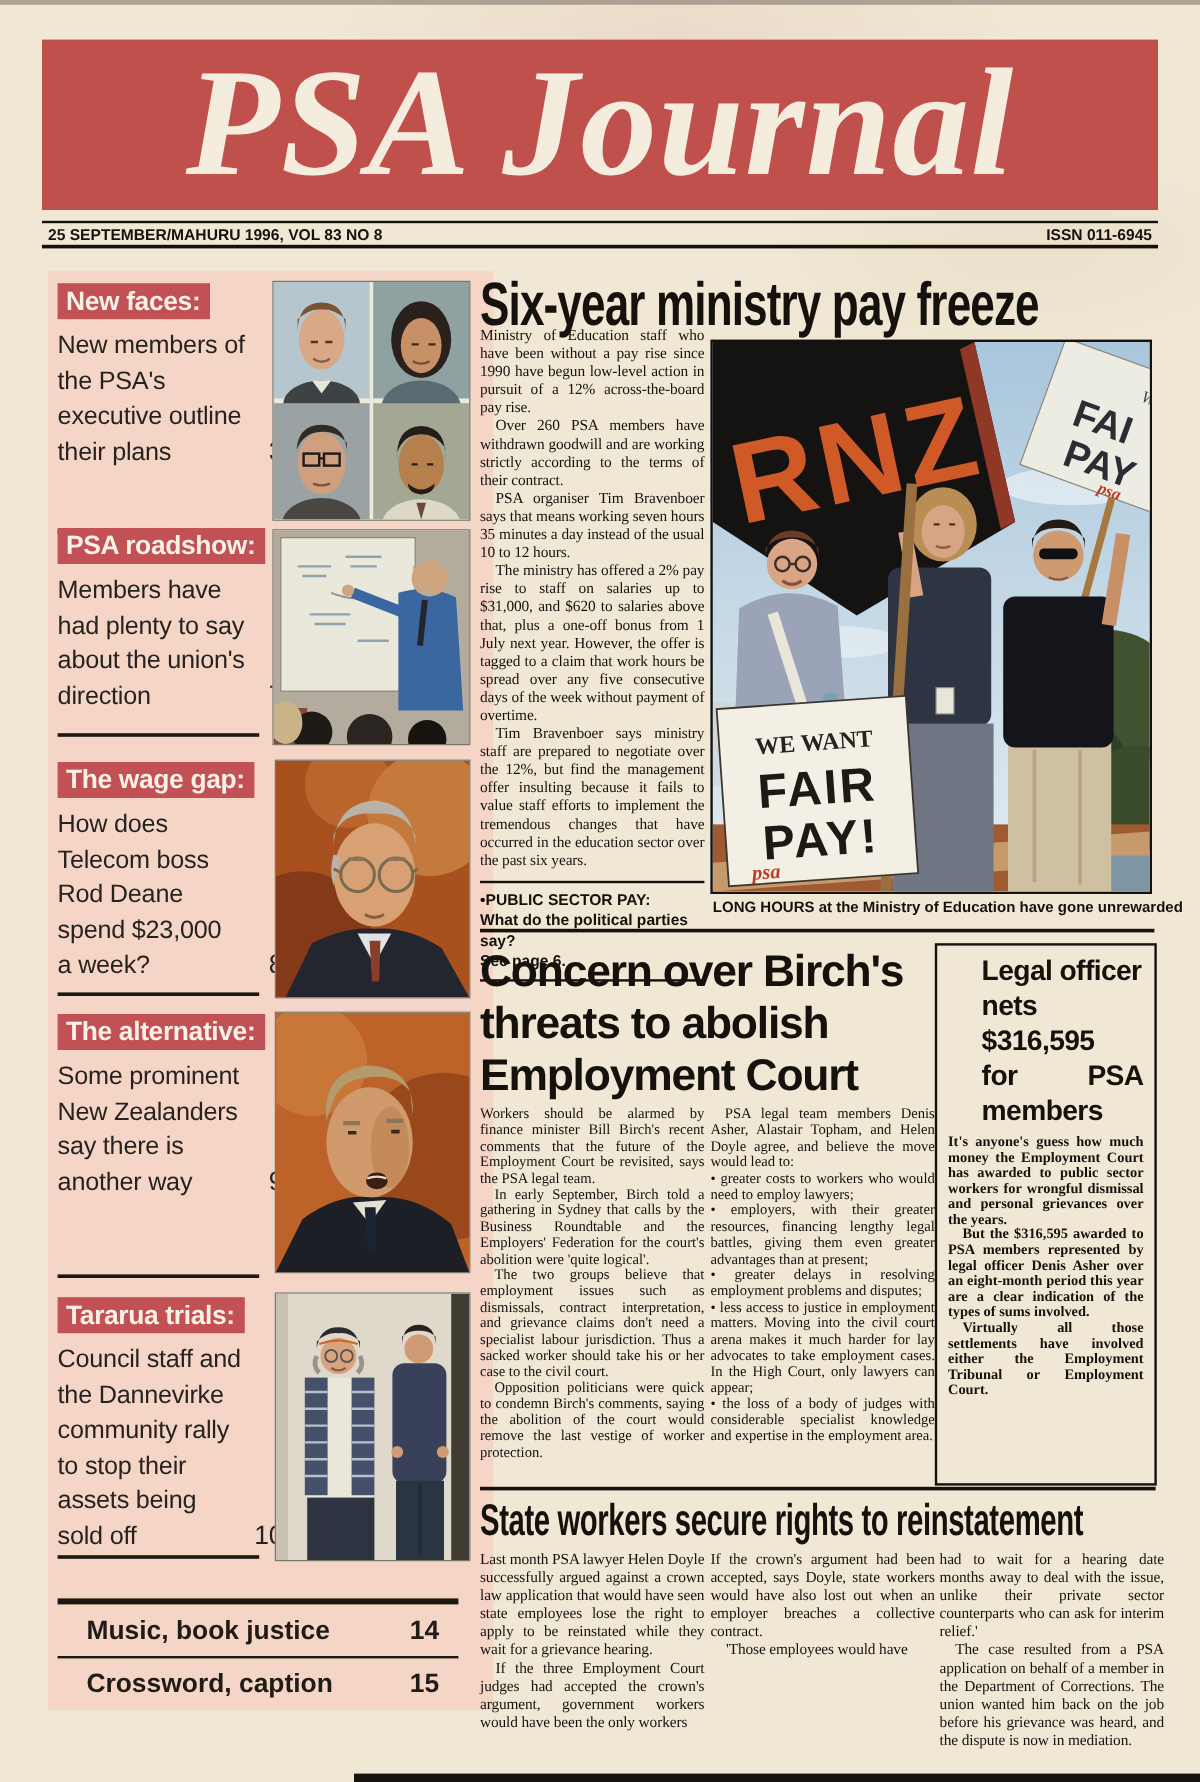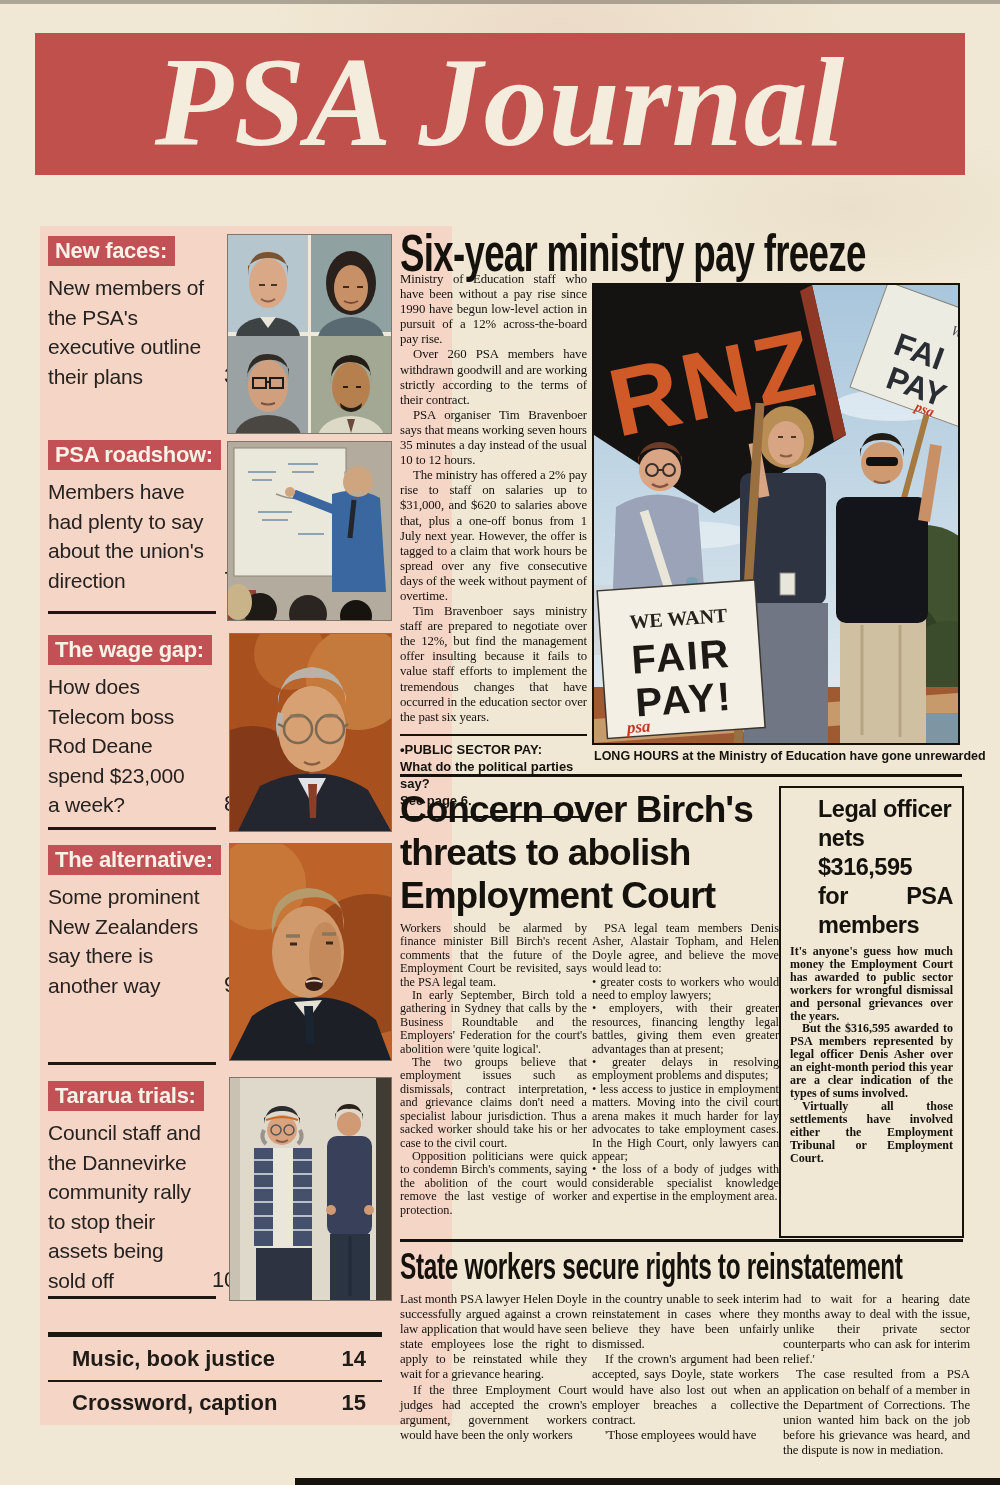--- a/index.html
+++ b/index.html
@@ -21,21 +21,21 @@
     font-size:128px; line-height:138px; color:#f4ecdd; letter-spacing:1px; white-space:nowrap;
   }
   .datebar {
     position:absolute; left:35px; top:184px; width:930px; height:23px; box-sizing:border-box;
     border-top:2px solid #15120e; border-bottom:3px solid #15120e;
     display:flex; justify-content:space-between; align-items:center;
     font-size:13px; font-weight:bold; letter-spacing:0; padding:0 5px; color:#15120e;
   }
 
   
-  .sidebar { position:absolute; left:40px; top:226px; width:412px; height:1199px; background:#f4d5c6; }
+  .sidebar { position:absolute; left:40px; top:226px; width:371px; height:1199px; background:#f4d5c6; }
   .s-sec { position:absolute; left:8px; width:182px; }
   .s-head {
     display:inline-block; background:#c25156; color:#f8f1e6; font-weight:bold;
     font-size:22px; line-height:27px; padding:1px 8px 2px 7px; letter-spacing:-0.3px; white-space:nowrap;
   }
   .s-body {
     position:relative; margin-top:7px; font-size:21px; line-height:29.5px; color:#262220;
     white-space:pre-line; letter-spacing:-0.2px;
   }
   .s-page { position:absolute; right:-6px; bottom:1px; font-size:22px; color:#262220; }
@@ -86,20 +86,24 @@
   .reins-hwrap .hcond { font-size:37px; letter-spacing:-0.5px; transform:scaleX(.66); }
 </style>
 </head>
 <body>
 
 <div class="page">
   <div class="scan-top"></div>
 
   <div class="masthead">
     <div class="masthead-title">PSA Journal</div>
+  </div>
+  <div class="datebar">
+    <span>25 SEPTEMBER/MAHURU 1996,  VOL 83 NO 8</span>
+    <span>ISSN 011-6945</span>
   </div>
 
   <aside class="sidebar">
 
     <div class="s-sec" style="top:10px">
       <span class="s-head">New faces:</span>
       <div class="s-body"><span>New members of
 the PSA's
 executive outline
 their plans</span><span class="s-page">3</span></div>
@@ -413,21 +417,20 @@
 
   <div class="reins-hwrap">
     <span class="hcond">State workers secure rights to reinstatement</span>
   </div>
 
   <div class="colA serif" style="left:400px; top:1292px;">
     <p>Last month PSA lawyer Helen Doyle successfully argued against a crown law application that would have seen state employees lose the right to apply to be reinstated while they wait for a grievance hearing.</p>
     <p>If the three Employment Court judges had accepted the crown's argument, government workers would have been the only workers</p>
   </div>
   <div class="colA serif" style="left:592px; top:1292px;">
-    <p>in the country unable to seek interim reinstatement in cases where they believe they have been unfairly dismissed.</p>
     <p>If the crown's argument had been accepted, says Doyle, state workers would have also lost out when an employer breaches a collective contract.</p>
     <p>'Those employees would have</p>
   </div>
   <div class="colA serif" style="left:783px; top:1292px;">
     <p>had to wait for a hearing date months away to deal with the issue, unlike their private sector counterparts who can ask for interim relief.'</p>
     <p>The case resulted from a PSA application on behalf of a member in the Department of Corrections. The union wanted him back on the job before his grievance was heard, and the dispute is now in mediation.</p>
   </div>
 
   <div class="scan-bottom"></div>
 </div>

